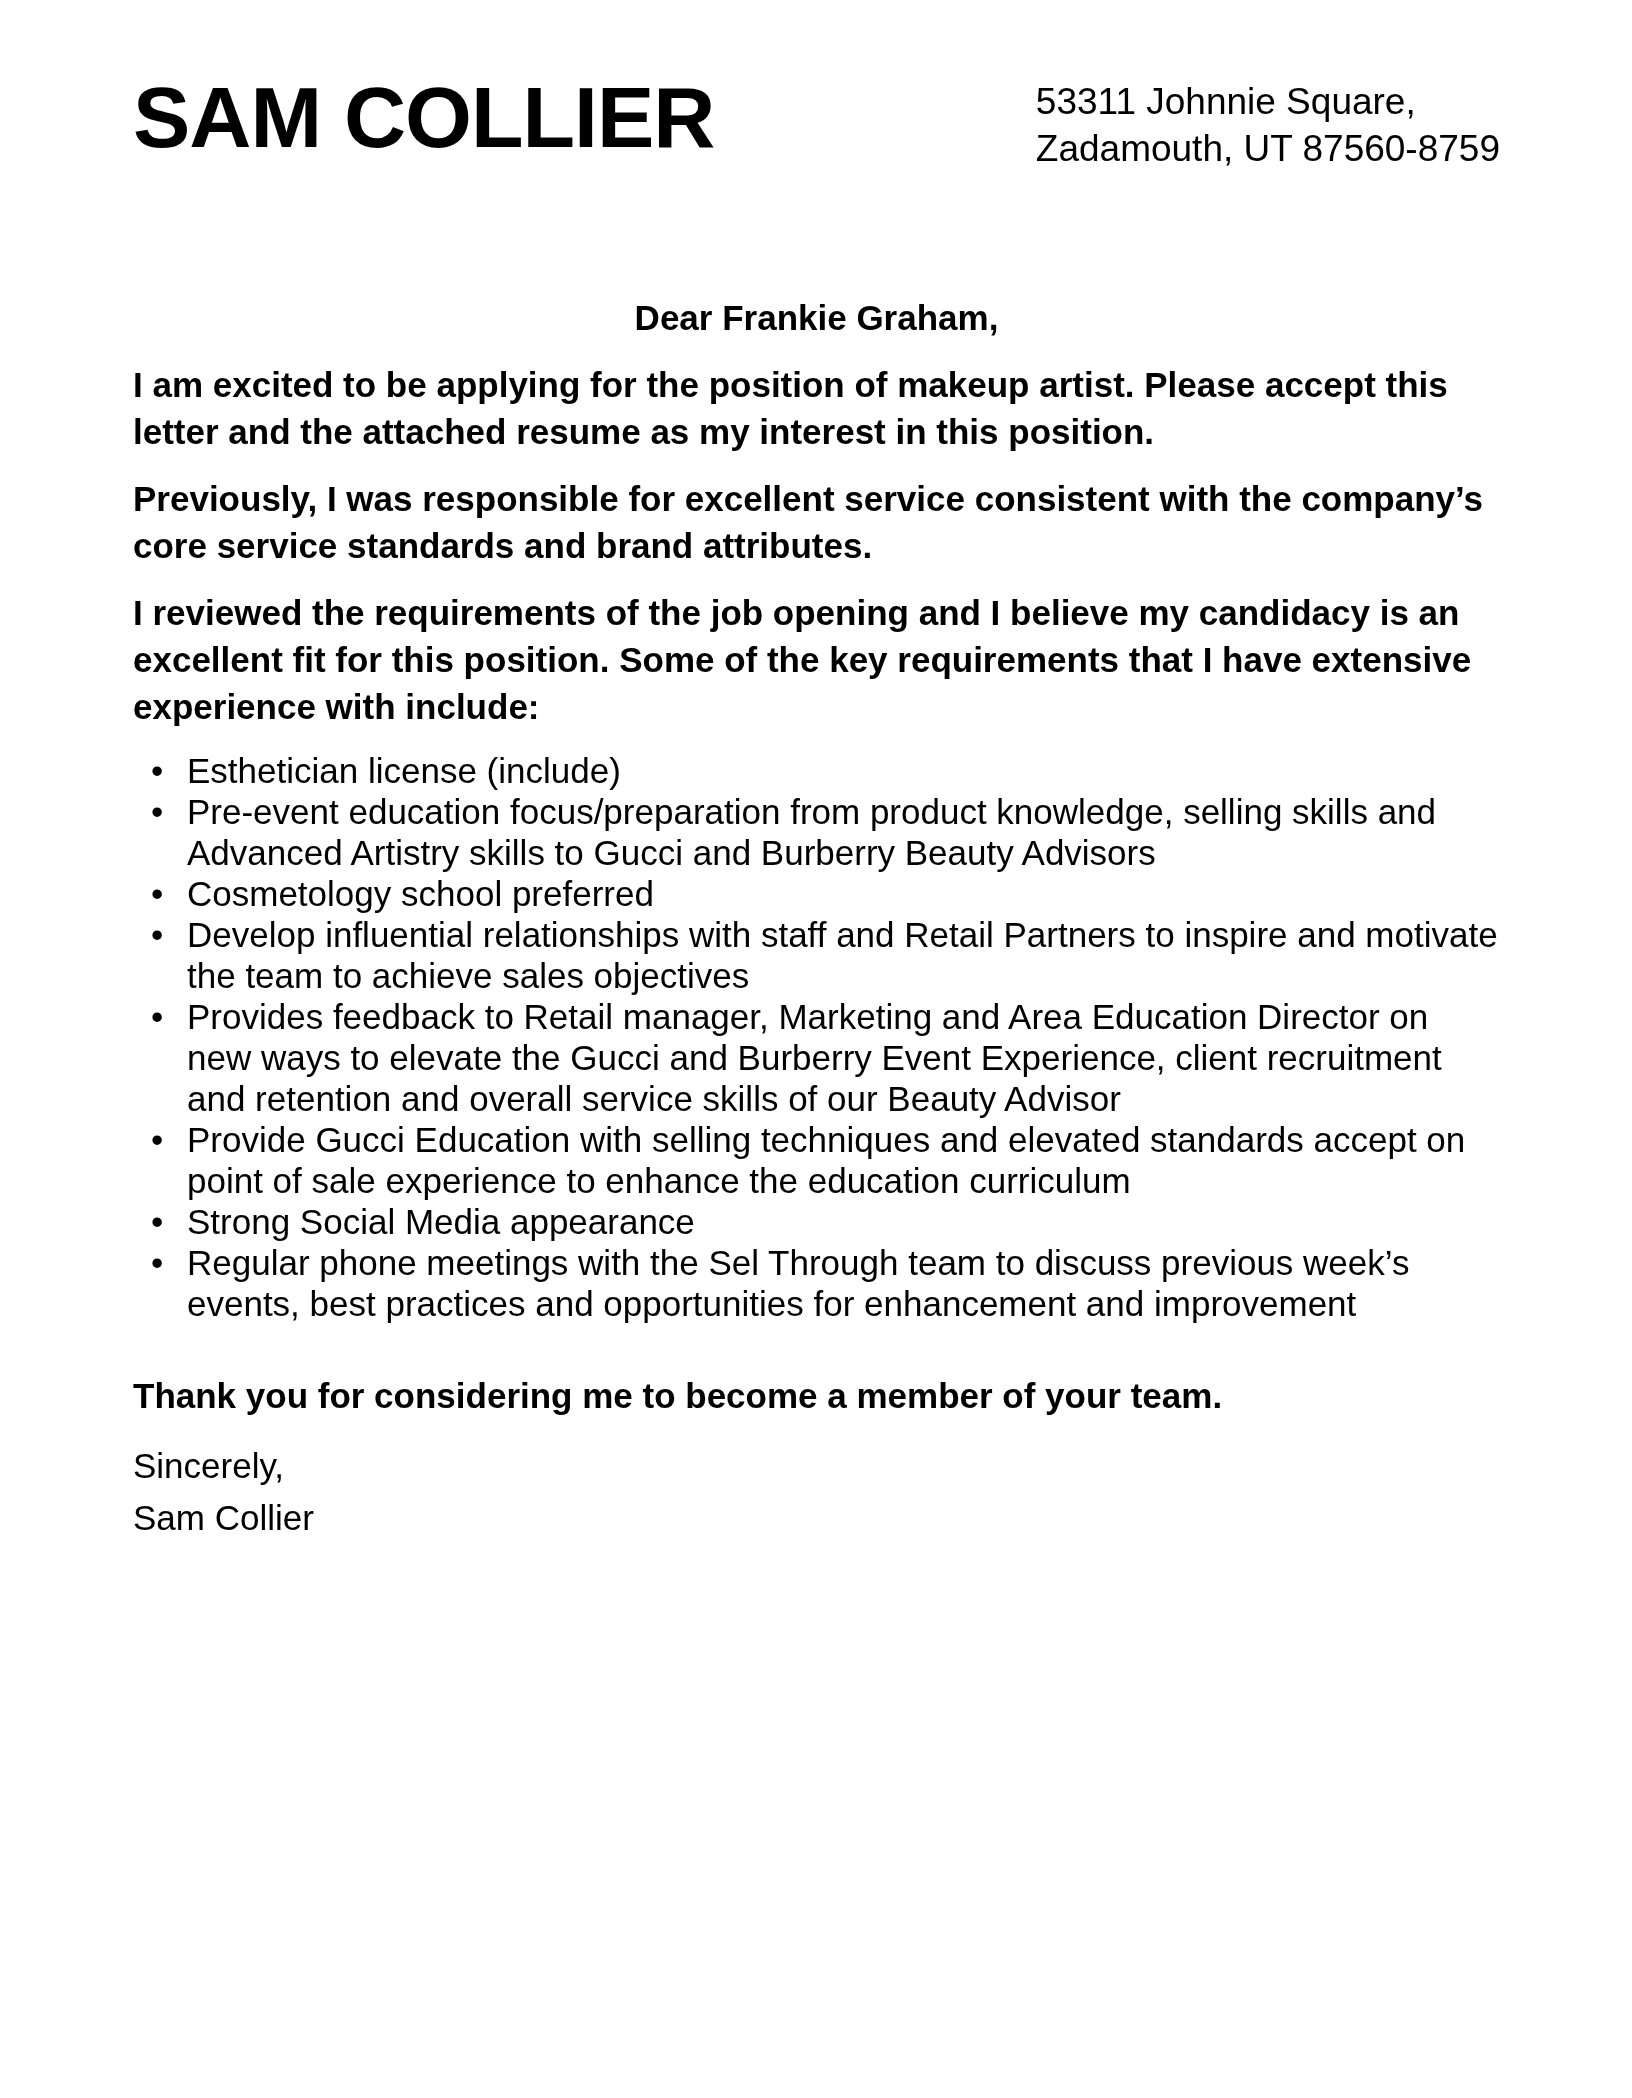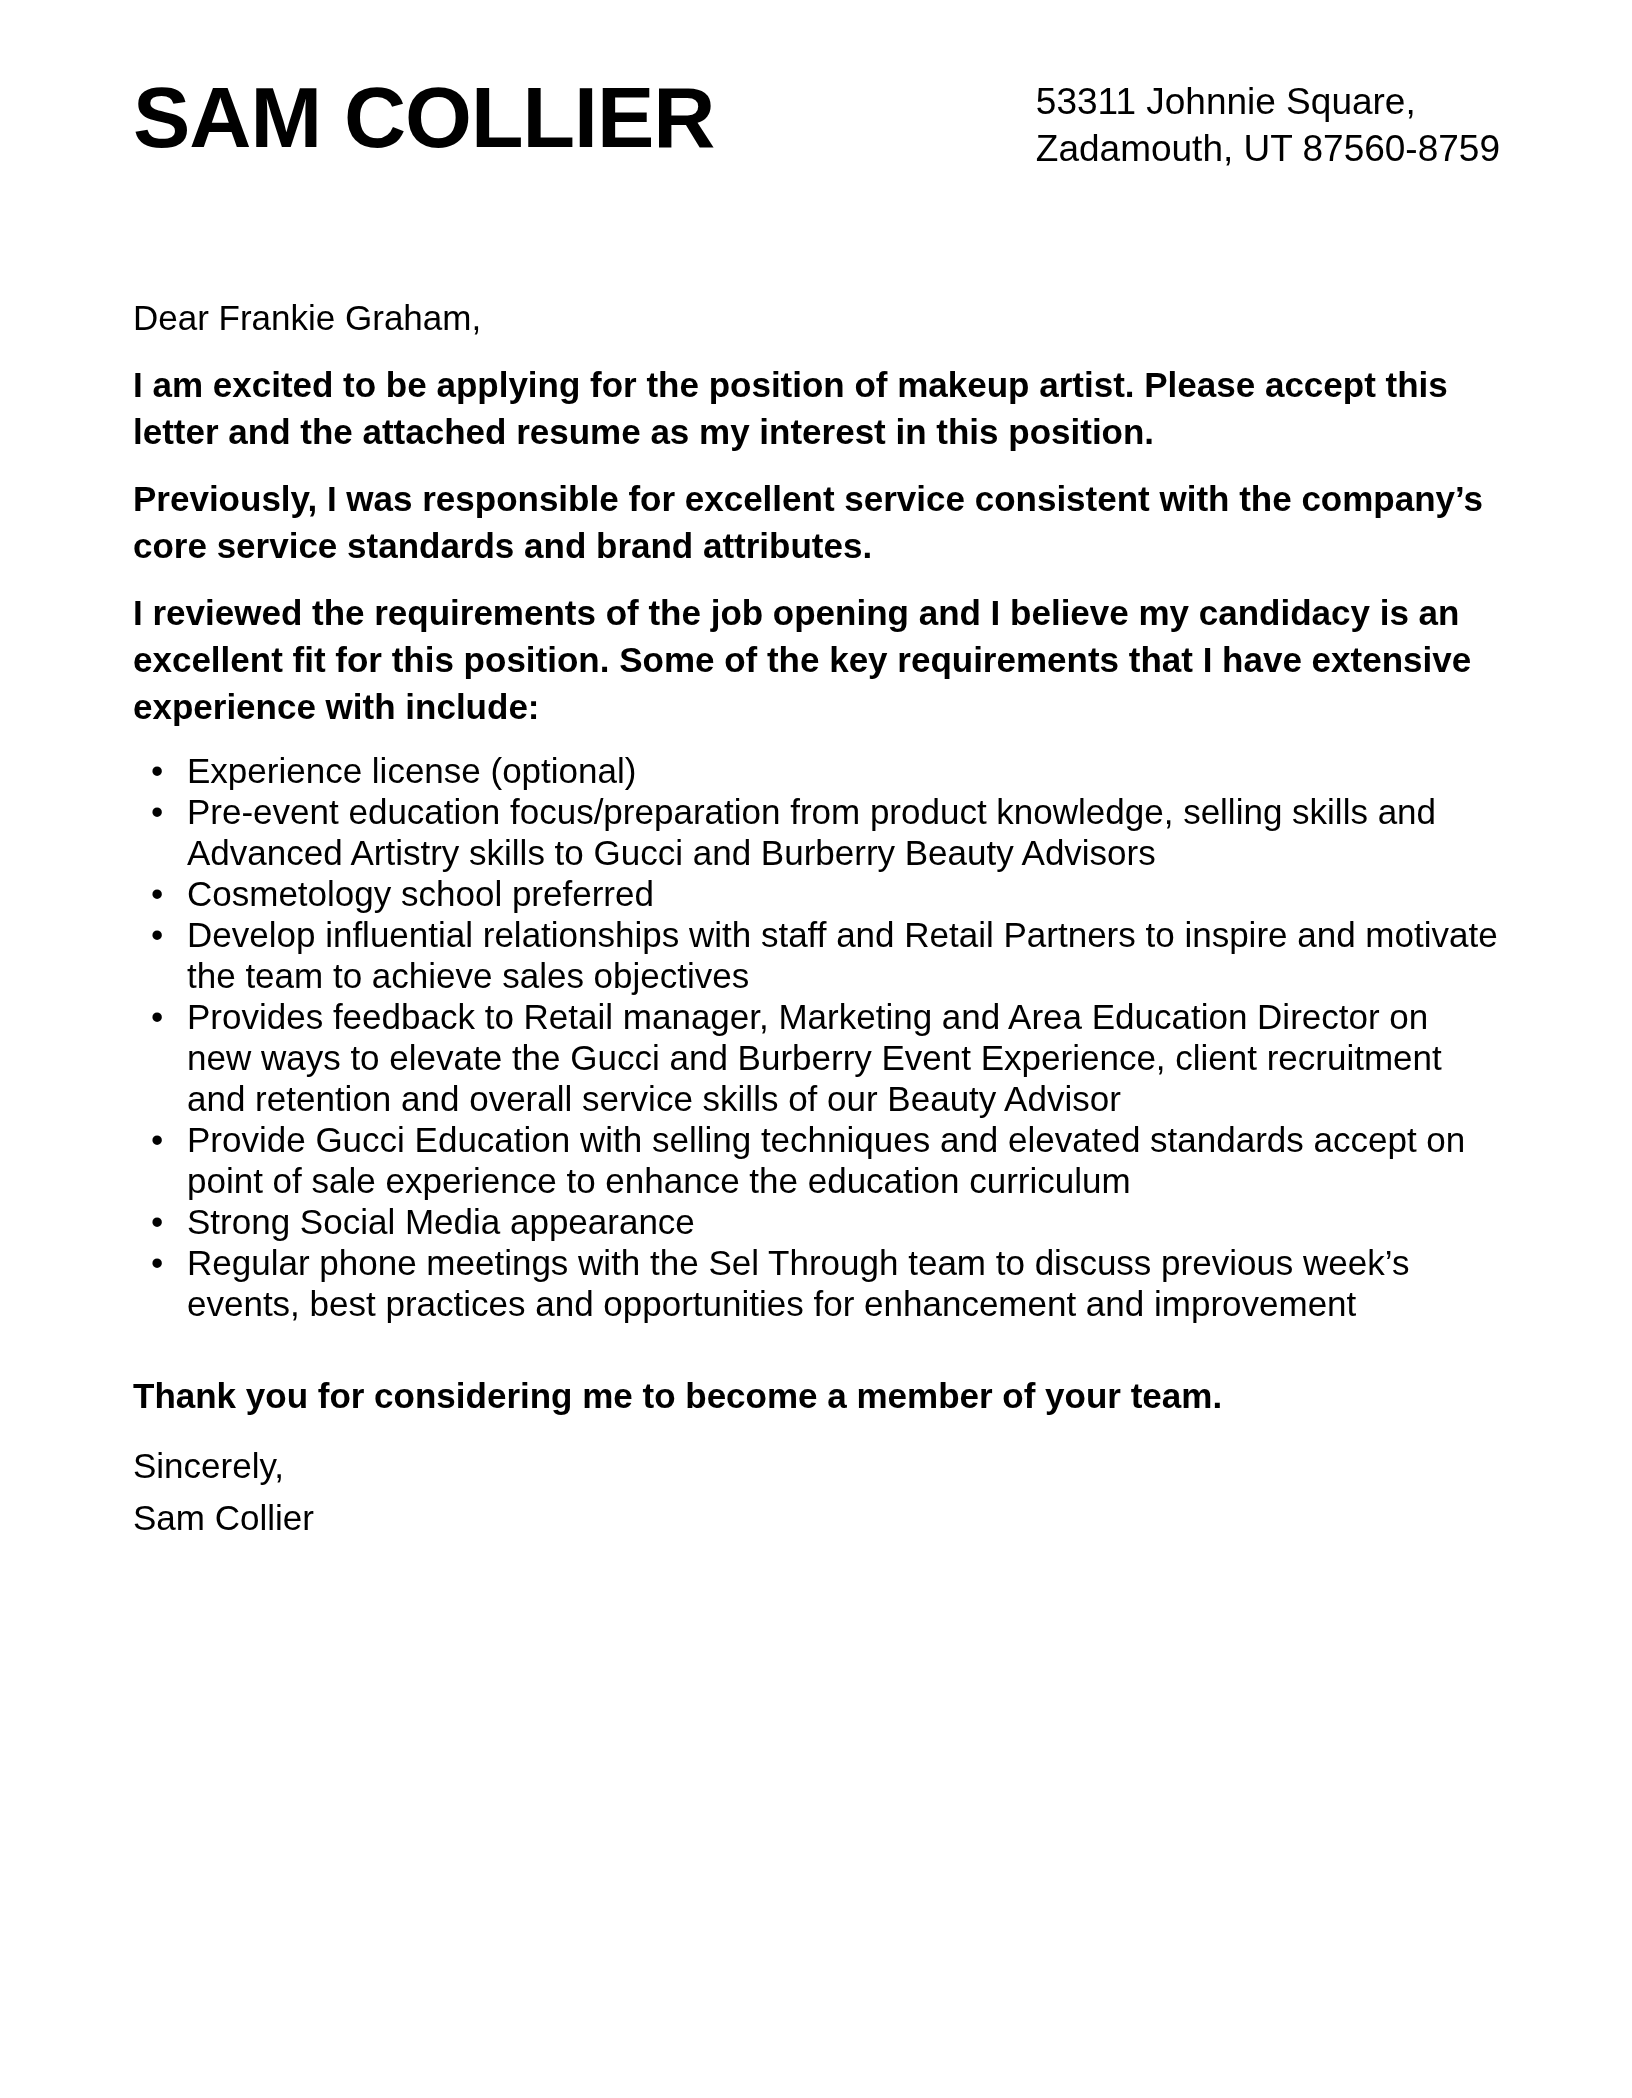--- a/index.html
+++ b/index.html
@@ -36,21 +36,21 @@
     margin-left: 16px;
   }
   .letter-body { margin-top: 122px; }
   p.para {
     font-size: 35px;
     line-height: 47px;
     margin: 0 0 20px 0;
     max-width: 1367px;
     font-weight: bold;
   }
-  p.greeting { font-weight: 400; }
+  p.greeting { font-weight: 700; text-align: center; }
   ul.bullet-list {
     list-style: none;
     margin: 0;
     padding: 0;
     max-width: 1367px;
   }
   ul.bullet-list li {
     position: relative;
     font-size: 35px;
     line-height: 41px;
@@ -93,21 +93,21 @@
 
     <p class="para greeting">Dear Frankie Graham,</p>
 
     <p class="para">I am excited to be applying for the position of makeup artist. Please accept this letter and the attached resume as my interest in this position.</p>
 
     <p class="para">Previously, I was responsible for excellent service consistent with the company’s core service standards and brand attributes.</p>
 
     <p class="para">I reviewed the requirements of the job opening and I believe my candidacy is an excellent fit for this position. Some of the key requirements that I have extensive experience with include:</p>
 
     <ul class="bullet-list">
-      <li>Experience license (optional)</li>
+      <li>Esthetician license (include)</li>
       <li>Pre-event education focus/preparation from product knowledge, selling skills and Advanced Artistry skills to Gucci and Burberry Beauty Advisors</li>
       <li>Cosmetology school preferred</li>
       <li>Develop influential relationships with staff and Retail Partners to inspire and motivate the team to achieve sales objectives</li>
       <li>Provides feedback to Retail manager, Marketing and Area Education Director on new ways to elevate the Gucci and Burberry Event Experience, client recruitment and retention and overall service skills of our Beauty Advisor</li>
       <li>Provide Gucci Education with selling techniques and elevated standards accept on point of sale experience to enhance the education curriculum</li>
       <li>Strong Social Media appearance</li>
       <li>Regular phone meetings with the Sel Through team to discuss previous week’s events, best practices and opportunities for enhancement and improvement</li>
     </ul>
 
     <p class="para thank-you">Thank you for considering me to become a member of your team.</p>

